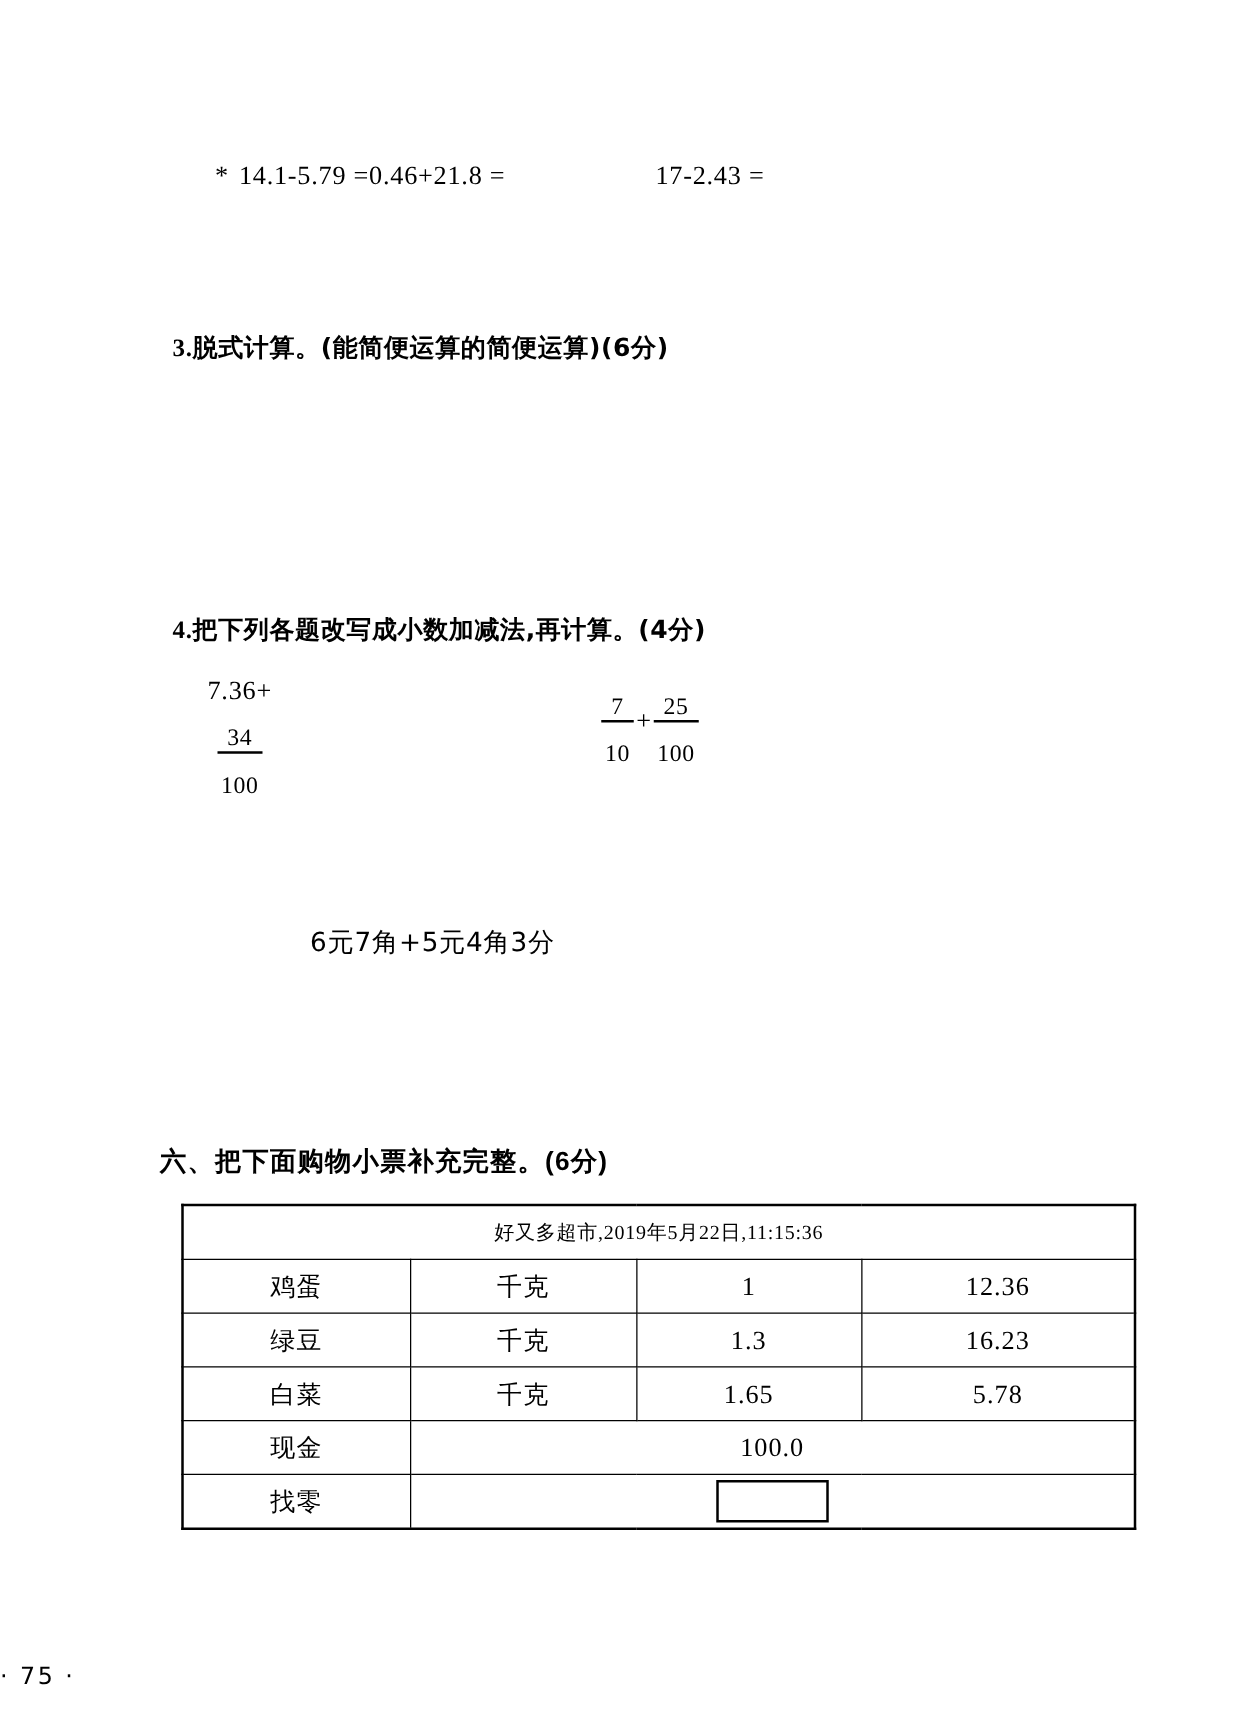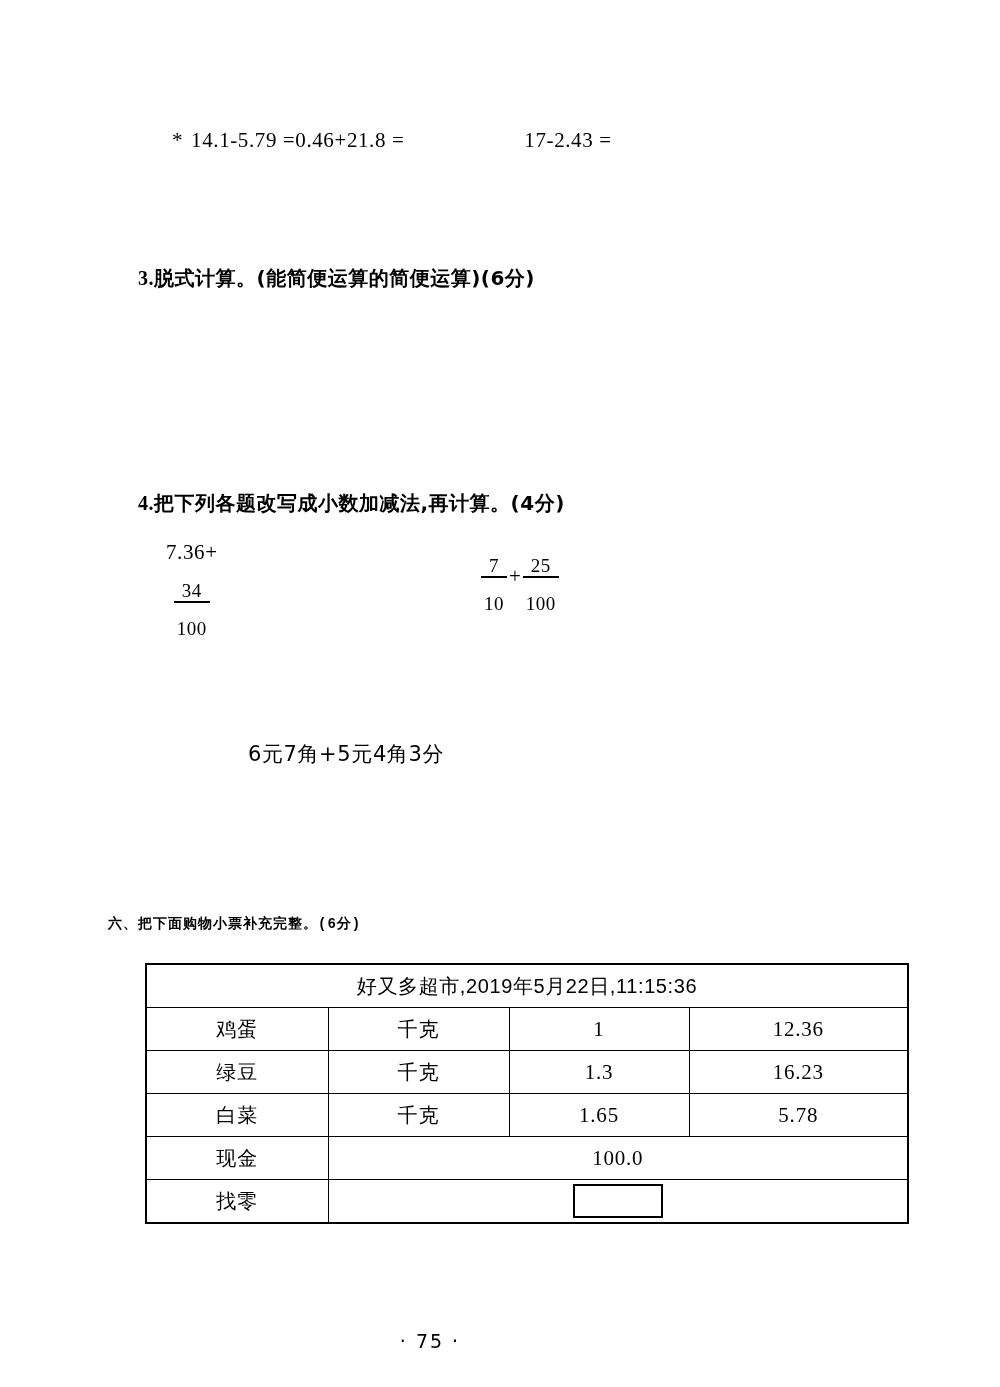--- a/index.html
+++ b/index.html
@@ -41,24 +41,25 @@
     font-size: 20px;
     font-weight: bold;
     letter-spacing: 0.5px;
   }
   .q-head .num {
     font-family: "Liberation Serif", "DejaVu Serif", serif;
     font-weight: bold;
   }
 
   .sec-head {
-    font-family: Liberation Mono, monospace;
-    font-size: 14px;
+    font-family: Liberation Sans, sans-serif;
+    font-size: 21px;
     font-weight: bold;
     letter-spacing: 1px;
+    margin-left: 20px;
   }
 
   .cn {
     font-family: "DejaVu Sans", "Liberation Sans", sans-serif;
   }
 
   
   .frac-expr {
     position: absolute;
     display: flex;
@@ -101,22 +102,22 @@
   .receipt td {
     border: 1.2px solid #000;
     height: 42px;
     text-align: center;
     vertical-align: middle;
     font-size: 20px;
     padding: 0;
   }
   .receipt .title-cell {
     border-bottom: 1.8px solid #000;
-    font-family: Liberation Sans, sans-serif;
-    font-size: 20px;
+    font-family: Liberation Serif, serif;
+    font-size: 16px;
     letter-spacing: 0.6px;
   }
   .receipt .hdr {
     font-family: "DejaVu Sans", "Liberation Sans", sans-serif;
     font-size: 20px;
     letter-spacing: 1px;
   }
   .receipt .namecell {
     font-family: "DejaVu Sans", "Liberation Sans", sans-serif;
     font-size: 20px;
@@ -135,21 +136,21 @@
     background: #fff;
     vertical-align: middle;
   }
 
   
   .footer {
     position: absolute;
     left: 0;
     top: 1330px;
     width: 860px;
-    text-align: center;
+    text-align: left;
     font-family: "DejaVu Sans", "Liberation Sans", sans-serif;
     font-size: 19px;
     letter-spacing: 2px;
   }
 </style>
 </head>
 <body>
 
 <div class="page">
 

